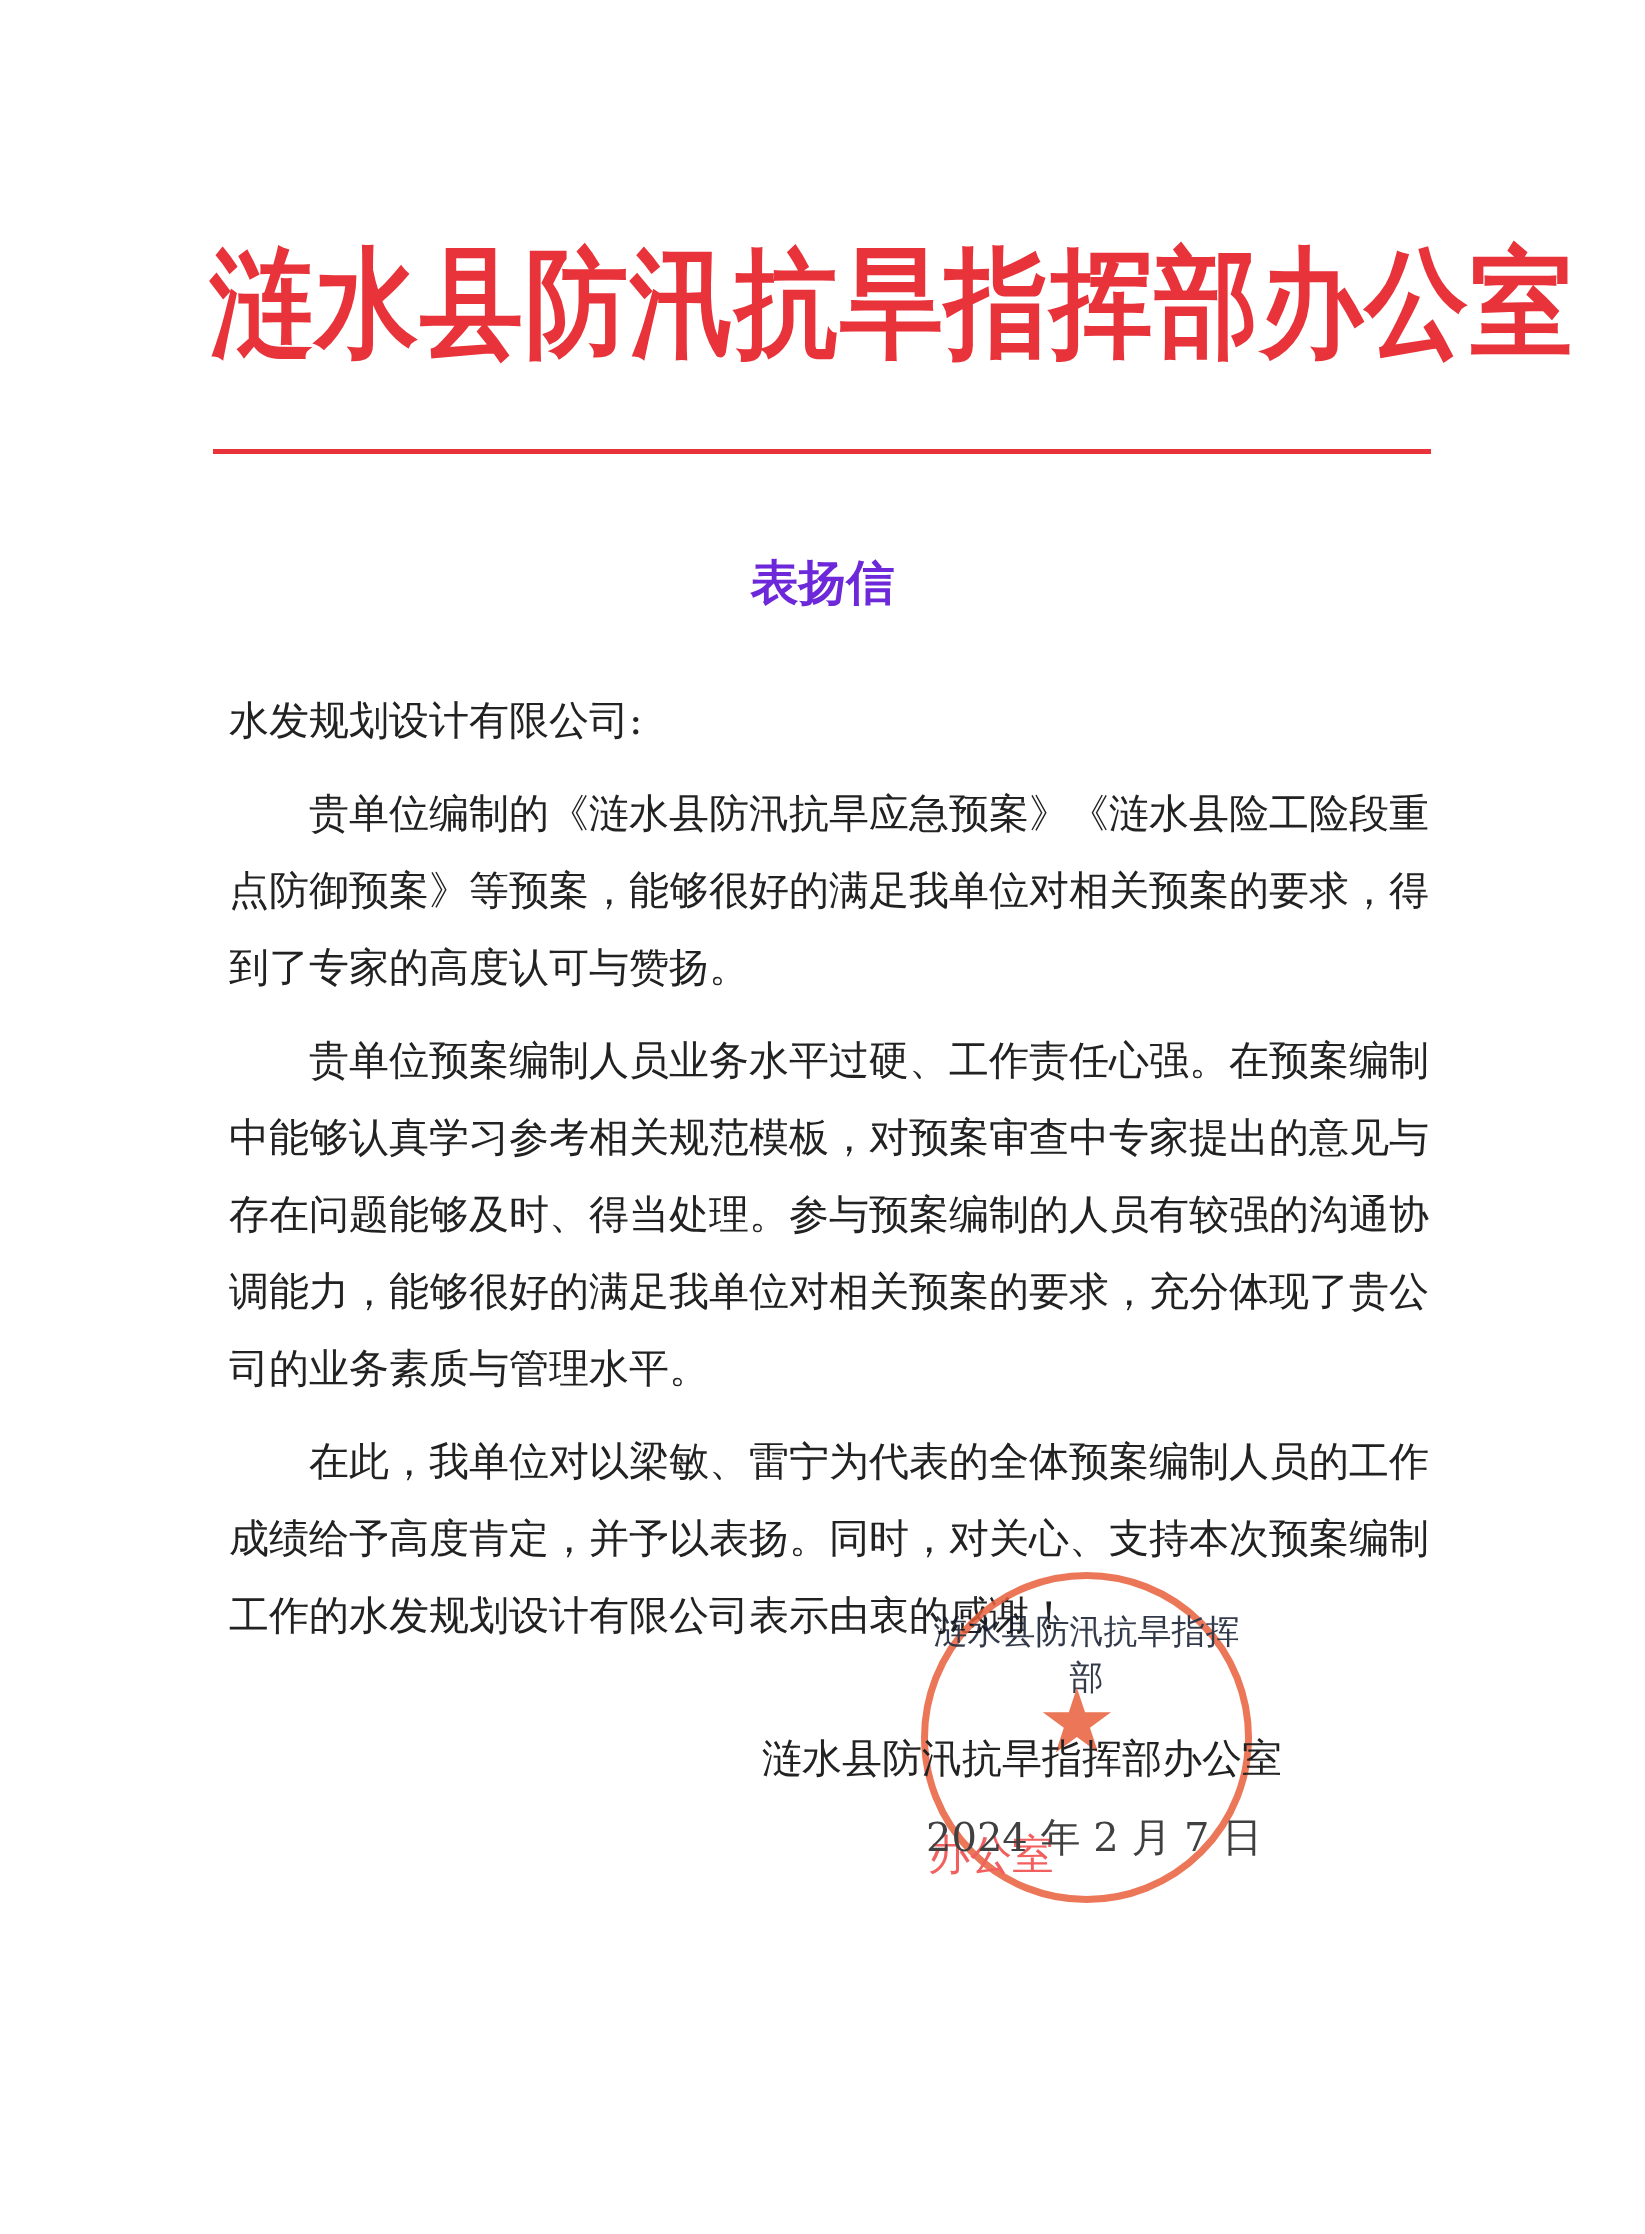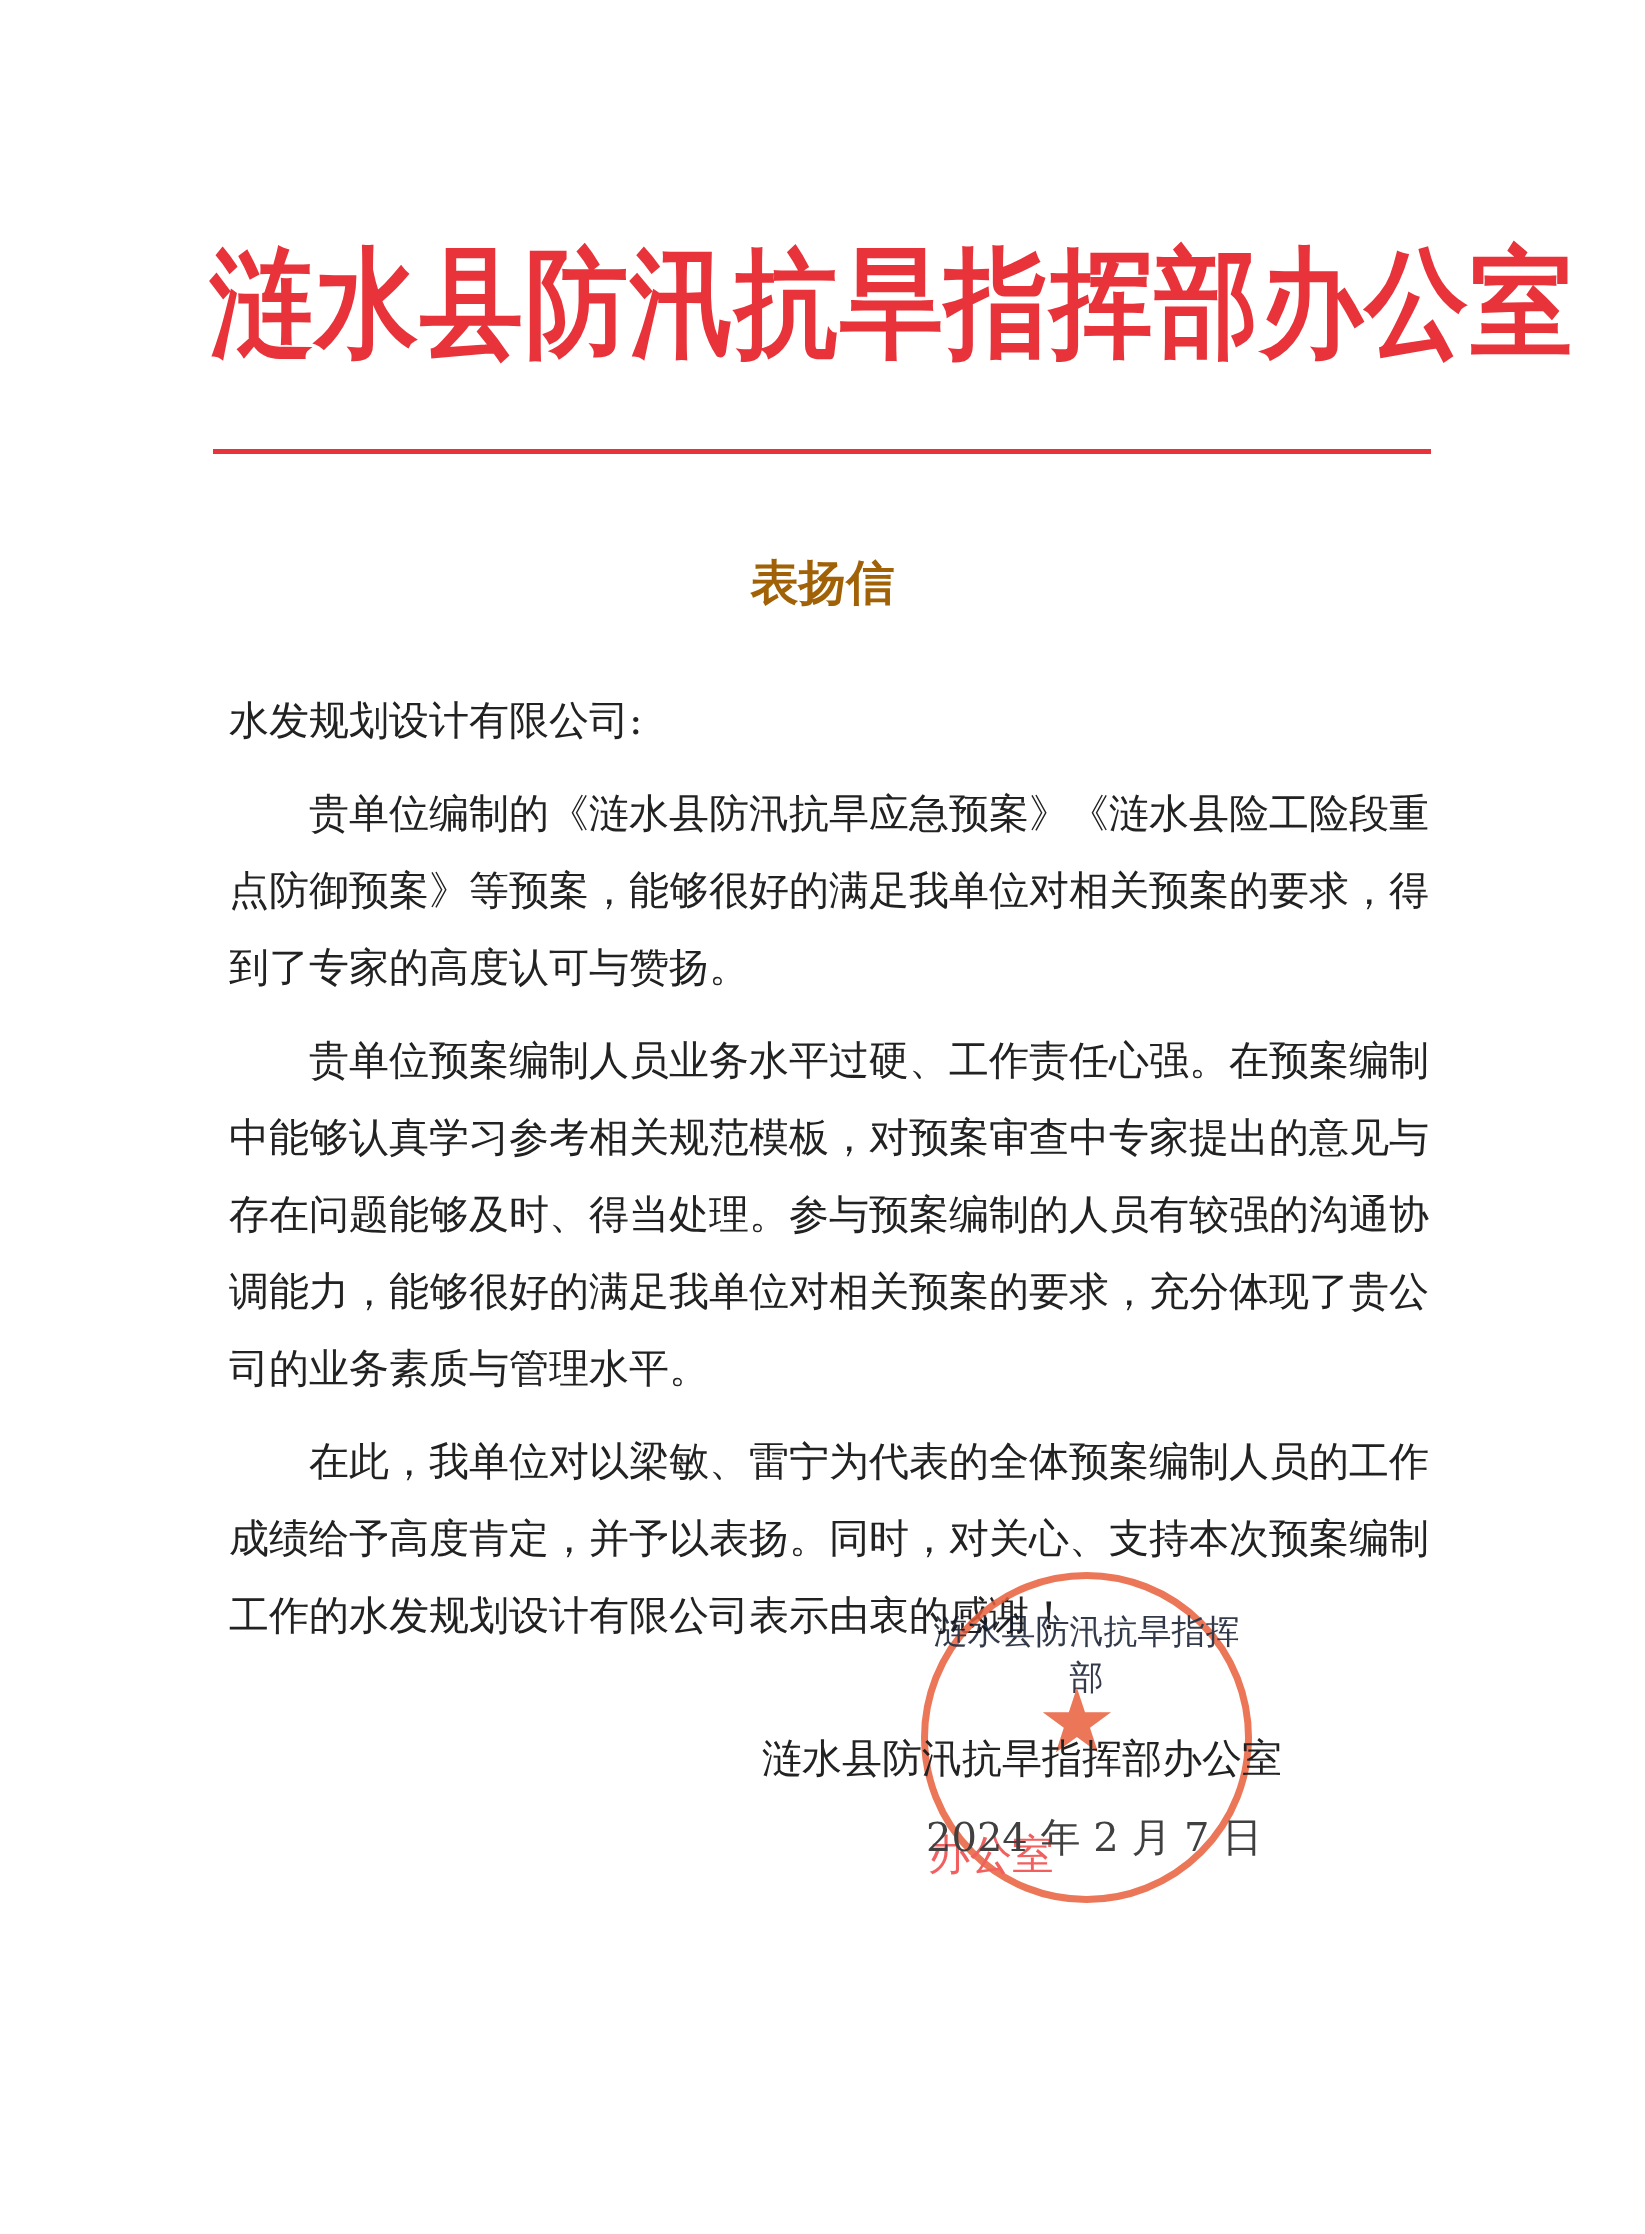--- a/index.html
+++ b/index.html
@@ -3,21 +3,21 @@
 <meta charset="utf-8">
 <style>
   html,body{margin:0;padding:0;background:#fff;}
   body{width:1645px;height:2234px;position:relative;overflow:hidden;}
   .page{position:absolute;left:0;top:8px;width:1645px;height:1656px;background:#fff;}
   .header{position:absolute;left:210px;top:223px;width:1218px;text-align:center;
     font-family:"DejaVu Serif",serif;font-weight:bold;color:#e8333a;font-size:103px;
     letter-spacing:2px;line-height:1.2;transform:scaleY(1.15);transform-origin:top center;white-space:nowrap;}
   .rule{position:absolute;left:213px;top:441px;width:1218px;height:5px;background:#e8333a;}
   .title{position:absolute;left:0;top:543px;width:1645px;text-align:center;
-    font-family:"DejaVu Serif",serif;font-weight:bold;font-size:48px;color:#a16207;}
+    font-family:"DejaVu Serif",serif;font-weight:bold;font-size:48px;color:#6d28d9;}
   .body{position:absolute;left:213px;top:658px;width:1238px;
     font-family:"DejaVu Serif",serif;font-size:40px;color:#222;line-height:77px;}
   .body p{margin:16px;}
   .indent{text-indent:2em;}
   .seal{position:absolute;left:921px;top:1564px;width:317px;height:317px;border:7px solid #e8603c;border-radius:50%;opacity:.85;}
   .seal .star{position:absolute;left:109px;top:99px;font-size:89px;color:#e8603c;line-height:1;}
   .seal .ring{position:absolute;left:0;top:30px;width:100%;text-align:center;font-family:"DejaVu Serif",serif;font-size:34px;color:#0f172a;}
   .seal .bottom{position:absolute;left:0;top:248px;width:100%;text-align:left;font-family:Liberation Sans, sans-serif;font-size:42px;color:#ef4444;}
   .sign{position:absolute;left:762px;top:1723px;font-family:"DejaVu Serif",serif;font-size:40px;color:#222;}
   .date{position:absolute;left:926px;top:1802px;font-family:"DejaVu Serif",serif;font-size:40px;color:#404040;}

